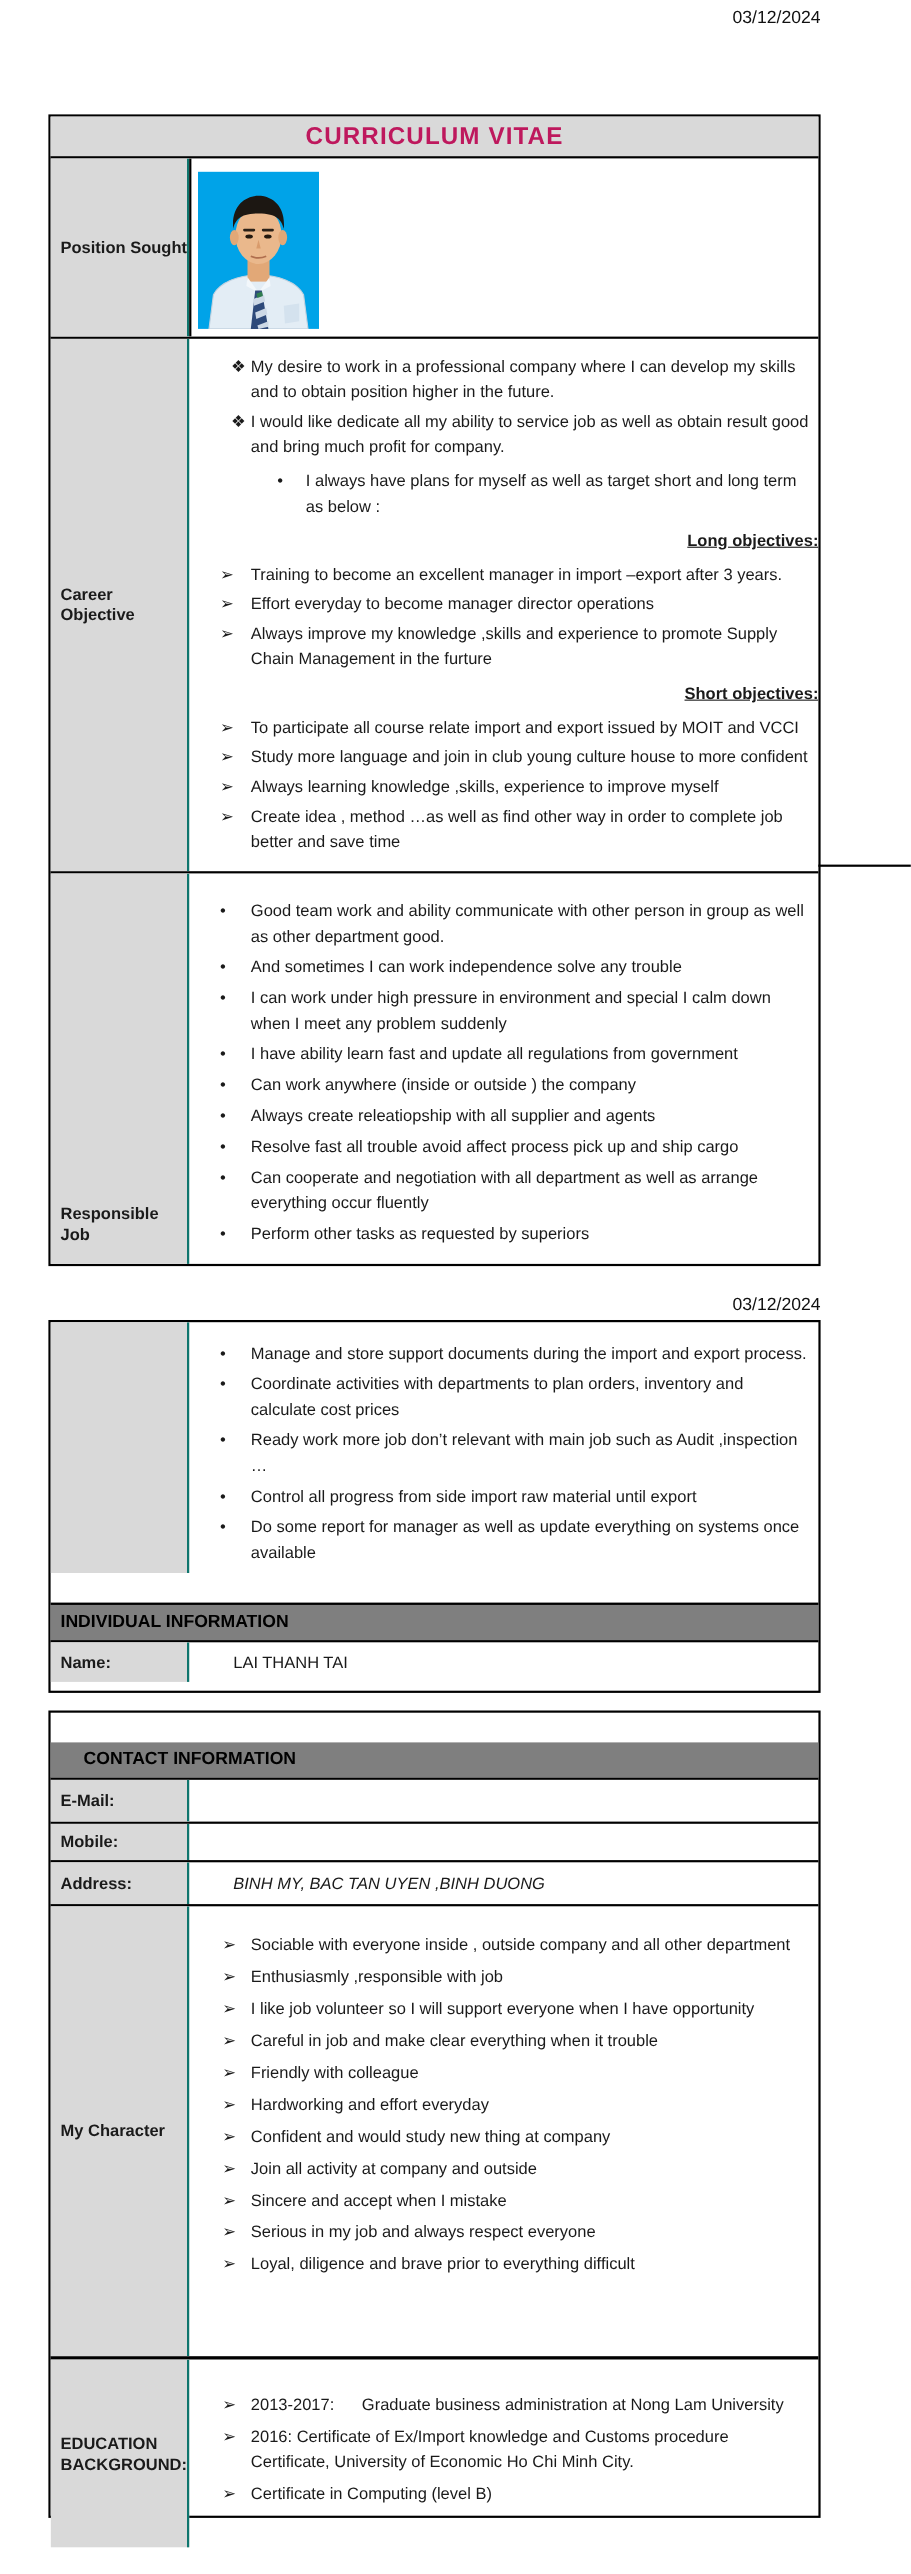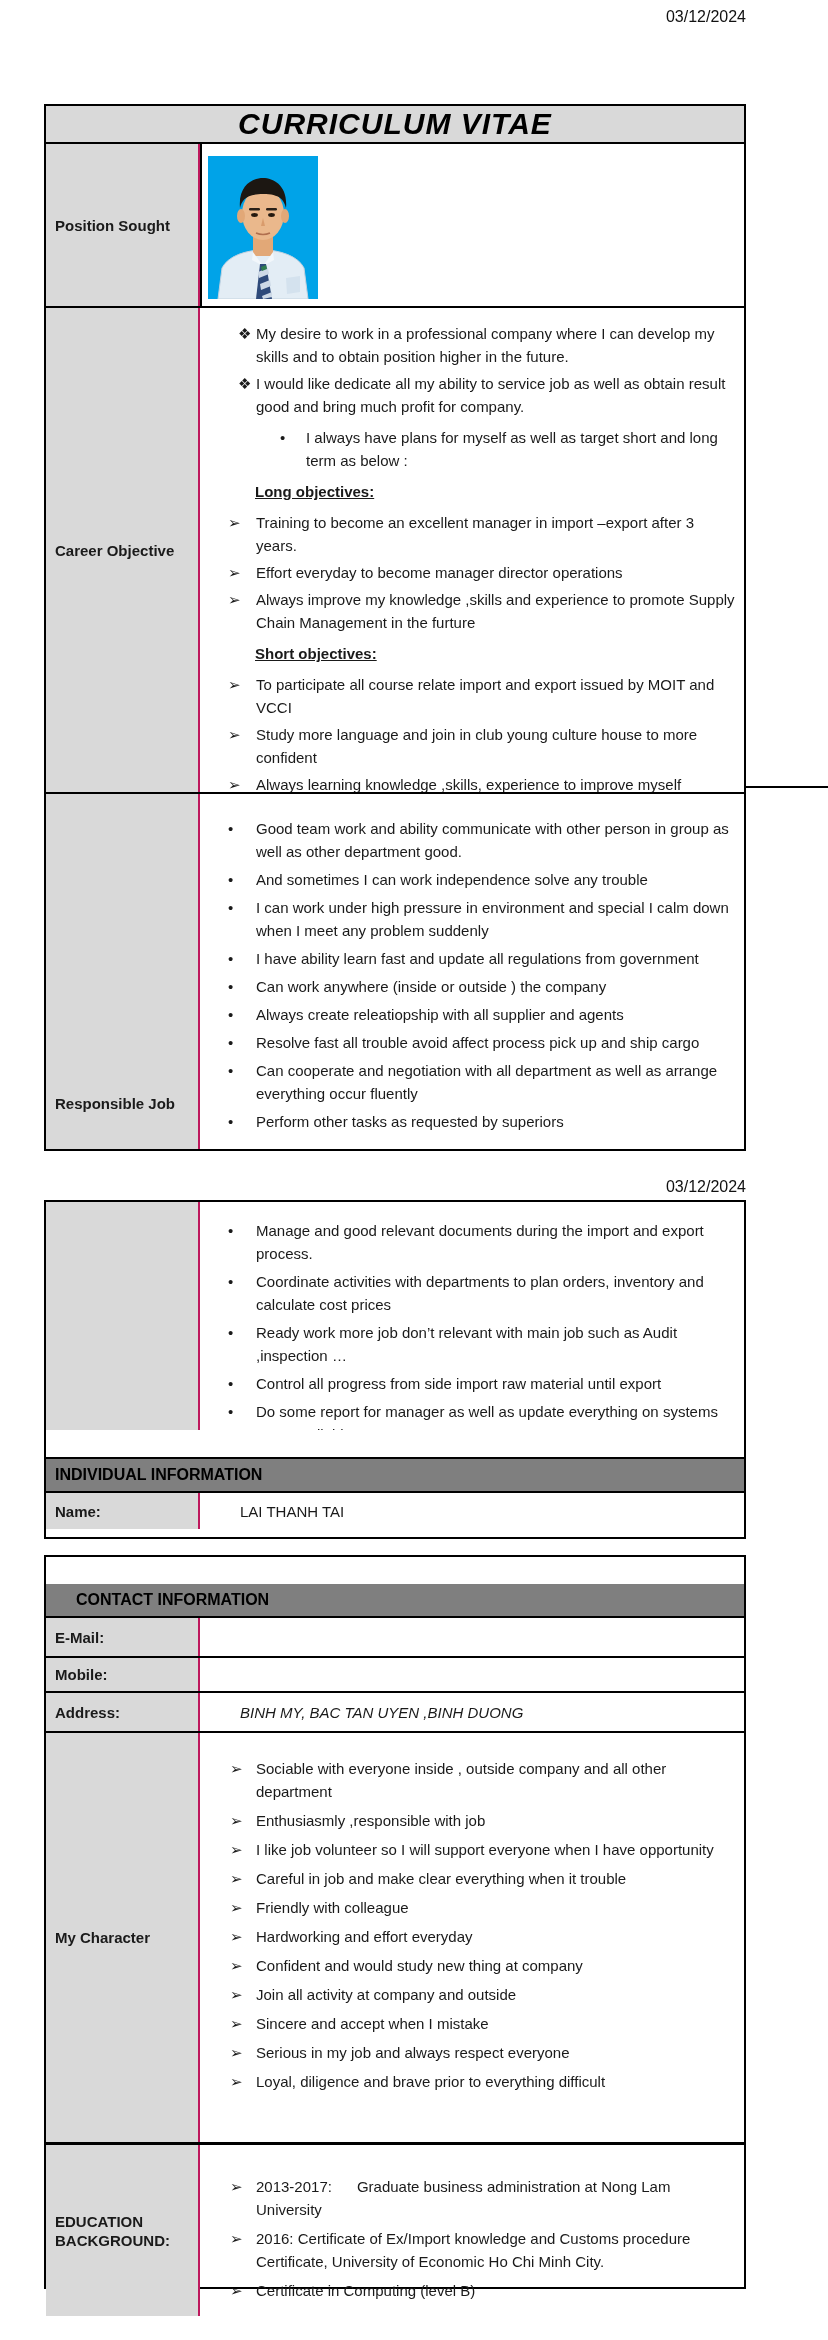--- a/index.html
+++ b/index.html
@@ -17,45 +17,45 @@
   .tbl{
     position:absolute;left:44px;width:702px;border:2px solid #000;
     box-sizing:border-box;background:#fff;
   }
   #tbl1{top:104px;height:1047px;}
   #tbl2{top:1200px;height:339px;}
   #tbl3{top:1555px;height:734px;}
   .row{display:flex;box-sizing:border-box;border-top:2px solid #000;overflow:hidden;}
   .row:first-child{border-top:none;}
   .lbl{
-    width:154px;flex:none;background:#d9d9d9;border-right:2px solid #be185d;
+    width:126px;flex:none;background:#d9d9d9;border-right:2px solid #0f766e;
     box-sizing:border-box;font-weight:bold;font-size:15px;
     display:flex;align-items:center;padding-left:9px;line-height:19px;
   }
   .content{flex:1;box-sizing:border-box;font-size:15px;line-height:23px;overflow:hidden;}
   
   .title-row{height:36px;background:#d9d9d9;display:flex;align-items:center;justify-content:center;}
-  .cv-title{font-size:30px;font-weight:bold;font-style:italic;color:#000000;letter-spacing:1px;}
+  .cv-title{font-size:22px;font-weight:bold;color:#be185d;letter-spacing:1px;}
   
   .pos-row{height:164px;}
   .pos-value{display:flex;align-items:center;padding-left:28px;font-size:19px;letter-spacing:.5px;}
   .photo-cell{width:146px;flex:none;border-left:2px solid #000;box-sizing:border-box;position:relative;}
   
   .career-row{height:486px;}
   .resp-row{height:357px;}
   .resp-row .lbl{align-items:flex-start;padding-top:300px;}
   .para{display:flex;margin:4px 0;}
   .bullet{width:28px;flex:none;}
   .txt{flex:1;padding-right:8px;}
   .career-cell{padding:10px 0 0 28px;}
   .items1 .para{margin-left:10px;}
   .items1 .para .bullet{width:18px;}
   .items1 .para:last-child{margin-left:52px;margin-top:8px;}
   .items1 .para:last-child .bullet{width:26px;}
-  .obj-heading{font-weight:bold;text-decoration:underline;margin:8px 0 8px 27px;}
+  .obj-heading{font-weight:bold;text-decoration:underline;margin:8px 0 8px 27px;text-align:right;}
   .resp-cell{padding:18px 0 0 28px;}
   .resp-cell .para{margin:5px 0;}
   
   .cont-row{height:228px;}
   .cont-cell{padding:12px 0 0 28px;}
   .cont-cell .para{margin:5px 0;}
   .secbar{
     height:34px;background:#7f7f7f;display:flex;align-items:center;
     font-weight:bold;font-size:16px;color:#000;padding-left:9px;box-sizing:border-box;margin-top:27px;
   }
@@ -246,21 +246,21 @@
 
 <div class="date" id="date2">03/12/2024</div>
 
 <div class="tbl" id="tbl2">
   <div class="row cont-row">
     <div class="lbl"></div>
     <div class="content cont-cell">
 
         <div class="para">
           <span class="bullet">•</span>
-          <span class="txt">Manage and good relevant documents during the import and export  process.</span>
+          <span class="txt">Manage and store support documents during the import and export  process.</span>
         </div>
 
         <div class="para">
           <span class="bullet">•</span>
           <span class="txt">Coordinate activities with departments to plan orders, inventory and calculate cost prices</span>
         </div>
 
         <div class="para">
           <span class="bullet">•</span>
           <span class="txt">Ready work more job don’t relevant with main job such as Audit ,inspection …</span>

